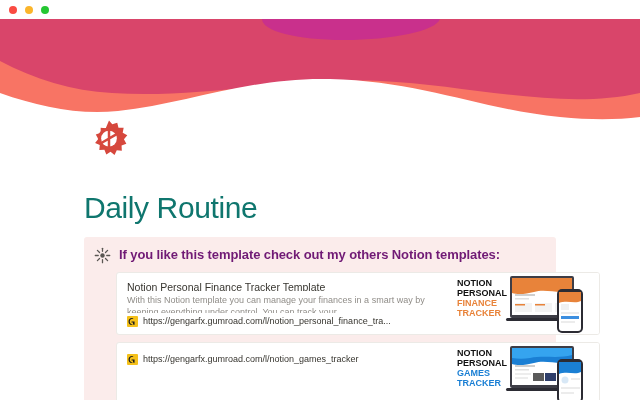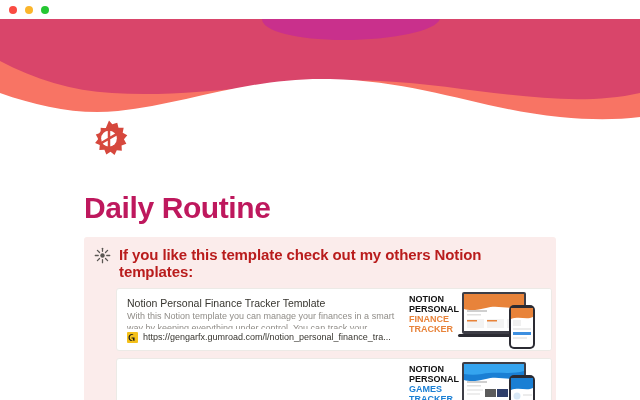--- a/index.html
+++ b/index.html
@@ -81,23 +81,23 @@
     width: 46px;
     height: 46px;
   }
   .page-icon svg { display: block; width: 46px; height: 46px; }
 
   .page-title {
     position: absolute;
     top: 70px;
     left: 84px;
     font-size: 30px;
-    font-weight: bold;
+    font-weight: normal;
     letter-spacing: -0.4px;
-    color: #be185d;
+    color: #0f766e;
     line-height: 36px;
     white-space: nowrap;
   }
 
   
   .callout {
     position: absolute;
     top: 117px;
     left: 84px;
     width: 472px;
@@ -113,38 +113,38 @@
     gap: 8px;
   }
   .sparkle-icon {
     flex: 0 0 auto;
     width: 17px;
     height: 17px;
     margin-top: 1px;
   }
   .sparkle-icon svg { display: block; width: 17px; height: 17px; }
   .callout-text {
-    font-size: 15px;
+    font-size: 13px;
     font-weight: bold;
-    color: #b91c1c;
+    color: #701a75;
     line-height: 17px;
     letter-spacing: -0.1px;
   }
 
   
   .cards {
     margin-top: 8px;
     margin-left: 22px;
     display: flex;
     flex-direction: column;
     gap: 7px;
   }
   .bookmark {
     display: flex;
-    width: 436px;
+    width: 484px;
     height: 63px;
     background: #ffffff;
     border: 1px solid #eceae6;
     border-radius: 3px;
     box-sizing: border-box;
     overflow: hidden;
   }
   .bm-info {
     flex: 1 1 auto;
     min-width: 0;
@@ -303,20 +303,29 @@
               <rect x="108" y="31" width="8" height="6" fill="#f0f0f0"></rect>
               <rect x="108" y="39" width="18" height="2" fill="#ececec"></rect>
               <rect x="108" y="43" width="18" height="3" fill="#3d8fe0"></rect>
               <rect x="108" y="48" width="14" height="2" fill="#ececec"></rect>
             </svg>
           </div>
         </a>
 
         <a class="bookmark" href="#" style="text-decoration:none">
           <div class="bm-info">
+            <div class="bm-link">
+              <span class="favicon">
+                <svg viewBox="0 0 16 16" xmlns="http://www.w3.org/2000/svg">
+                  <rect x="0" y="0" width="16" height="16" fill="#f4c01a"></rect>
+                  <path d="M9.6 4.2 C6.4 3.2 4 5.3 4 8 C4 10.6 6.1 12.6 8.7 12.2 L8.7 9.6 L6.6 9.6 L6.6 8.1 L11 8.1 L11 12.9 L9.3 12.9 L9.3 11.9 C8.6 12.7 7.6 13 6.7 13 C4 13 2.2 10.9 2.2 8 C2.2 4.6 4.8 2.4 8.3 2.9 Z" fill="#1b1b1b"></path>
+                </svg>
+              </span>
+              <span class="bm-url">https://gengarfx.gumroad.com/l/notion_games_tracker</span>
+            </div>
           </div>
           <div class="bm-thumb">
             <svg viewBox="0 0 146 61" xmlns="http://www.w3.org/2000/svg">
               <rect x="0" y="0" width="146" height="61" fill="#ffffff"></rect>
               <text x="4" y="13" font-family="Liberation Sans, sans-serif" font-size="9" font-weight="bold" fill="#111111">NOTION</text>
               <text x="4" y="23" font-family="Liberation Sans, sans-serif" font-size="9" font-weight="bold" fill="#111111">PERSONAL</text>
               <text x="4" y="33" font-family="Liberation Sans, sans-serif" font-size="9" font-weight="bold" fill="#1a7fd4">GAMES</text>
               <text x="4" y="43" font-family="Liberation Sans, sans-serif" font-size="9" font-weight="bold" fill="#1a7fd4">TRACKER</text>
 
               <rect x="57" y="3" width="64" height="42" rx="2" fill="#3d3d46"></rect>

